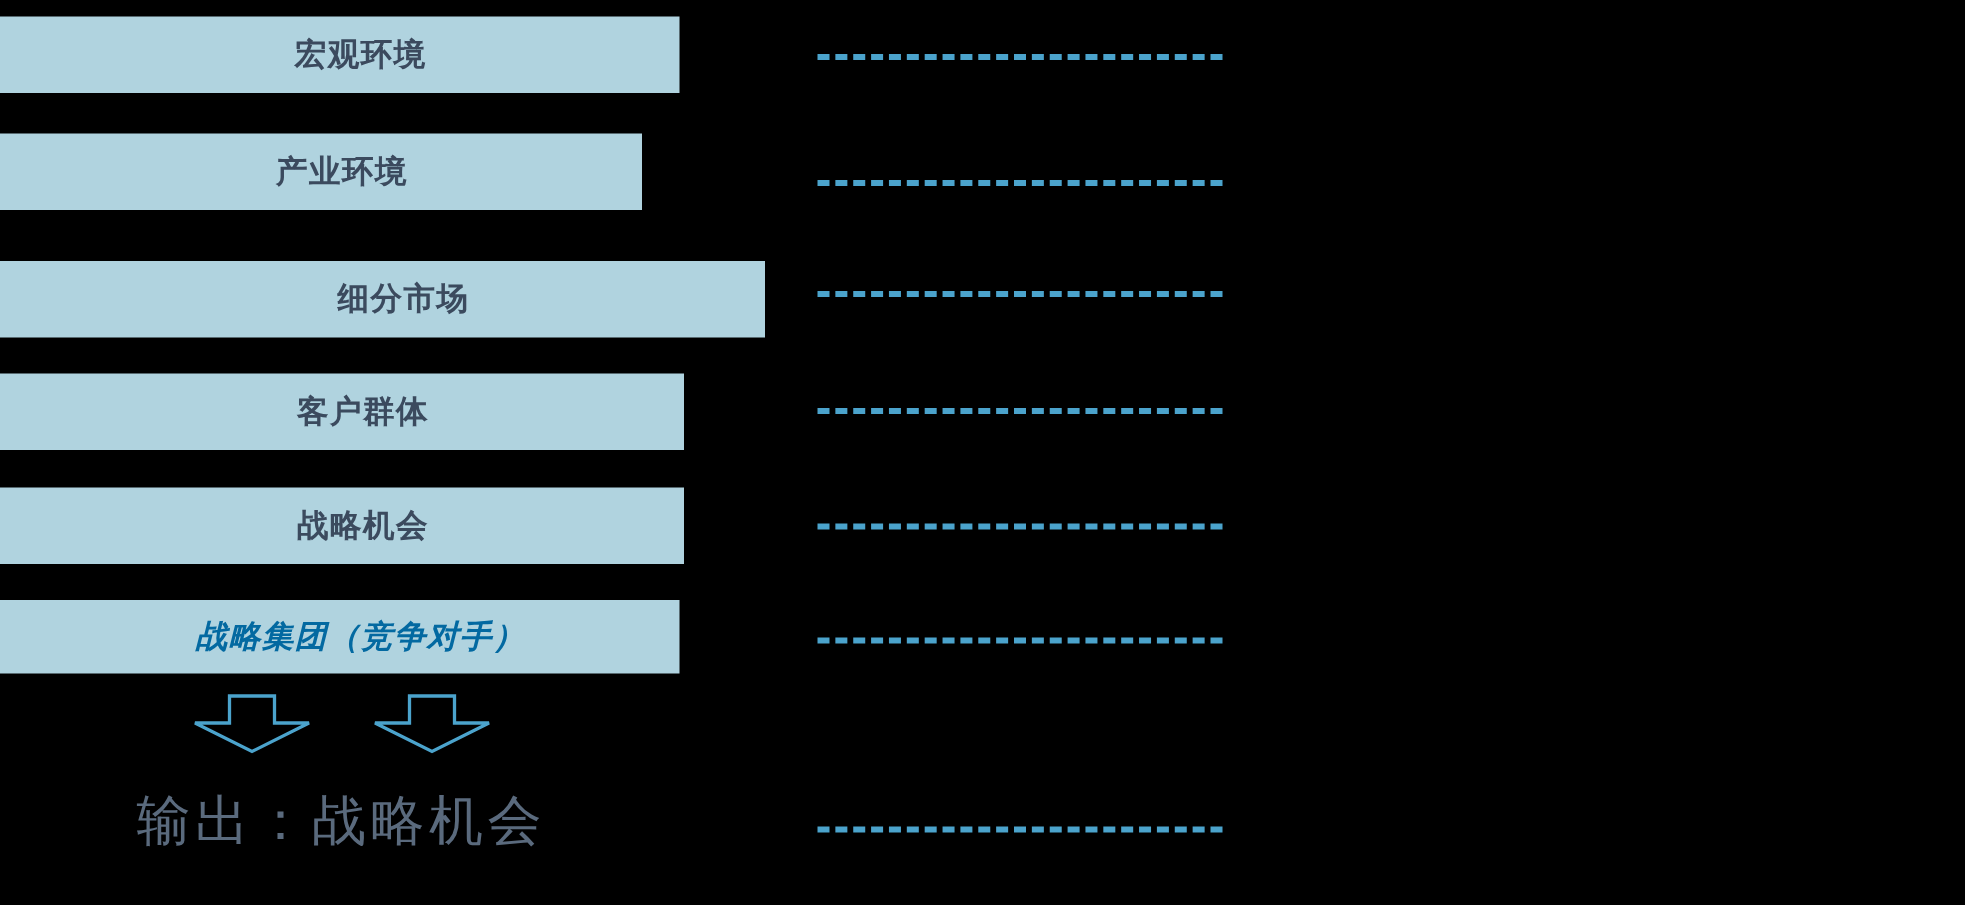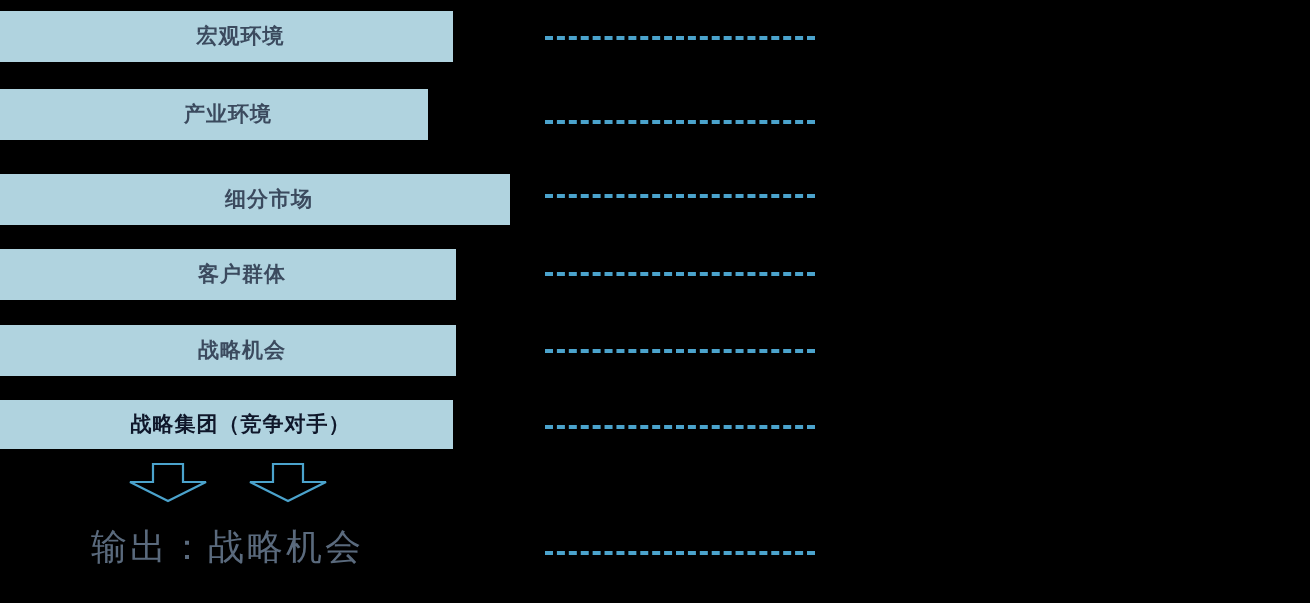--- a/index.html
+++ b/index.html
@@ -98,21 +98,21 @@
       <div class="funnel-bar" style="top: 174px; height: 51px; width: 510px; background: rgb(176, 211, 223);">
         <span class="funnel-bar-label" style="color: rgb(59, 74, 94);">细分市场</span>
       </div>
       <div class="funnel-bar" style="top: 249px; height: 51px; width: 456px; background: rgb(176, 211, 223);">
         <span class="funnel-bar-label" style="color: rgb(59, 74, 94);">客户群体</span>
       </div>
       <div class="funnel-bar" style="top: 325px; height: 51px; width: 456px; background: rgb(176, 211, 223);">
         <span class="funnel-bar-label" style="color: rgb(59, 74, 94);">战略机会</span>
       </div>
       <div class="funnel-bar" style="top: 400px; height: 49px; width: 453px; background: rgb(176, 211, 223);">
-        <span class="funnel-bar-label" style="color: #0f172a;">战略集团（竞争对手）</span>
+        <span class="funnel-bar-label" style="color: #0369a1; font-style: italic;">战略集团（竞争对手）</span>
       </div>
     </div>
 
   <div class="arrow-group">
     <svg class="down-arrow" width="82" height="42" viewBox="0 0 82 42" fill="none">
       <path d="M26 2 H56 V20 H79 L41 39 L3 20 H26 Z" stroke="#4ba3cc" stroke-width="2.2" fill="none" stroke-linejoin="miter"></path>
     </svg>
     <svg class="down-arrow" width="82" height="42" viewBox="0 0 82 42" fill="none">
       <path d="M26 2 H56 V20 H79 L41 39 L3 20 H26 Z" stroke="#4ba3cc" stroke-width="2.2" fill="none" stroke-linejoin="miter"></path>
     </svg>

